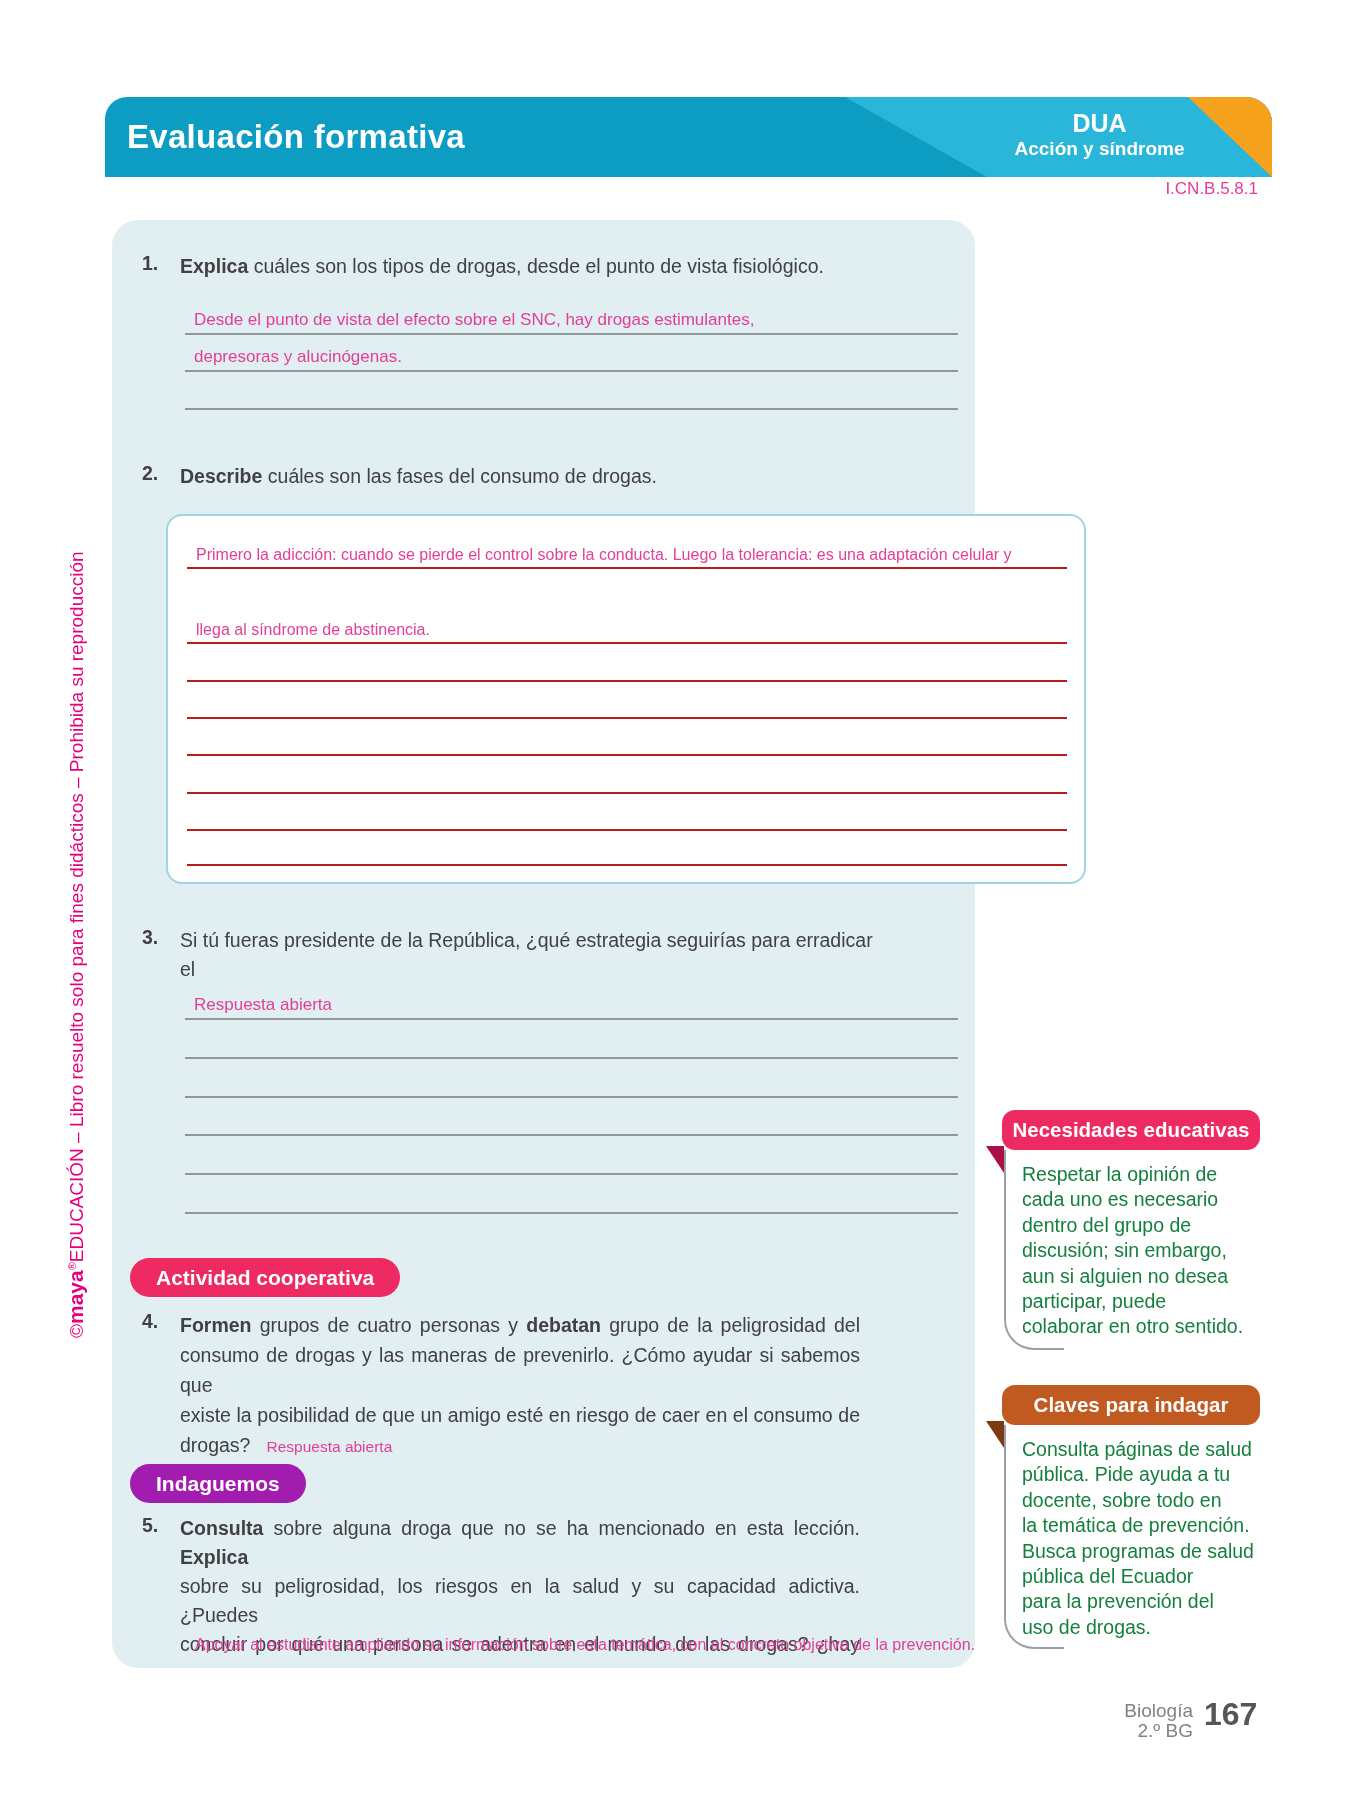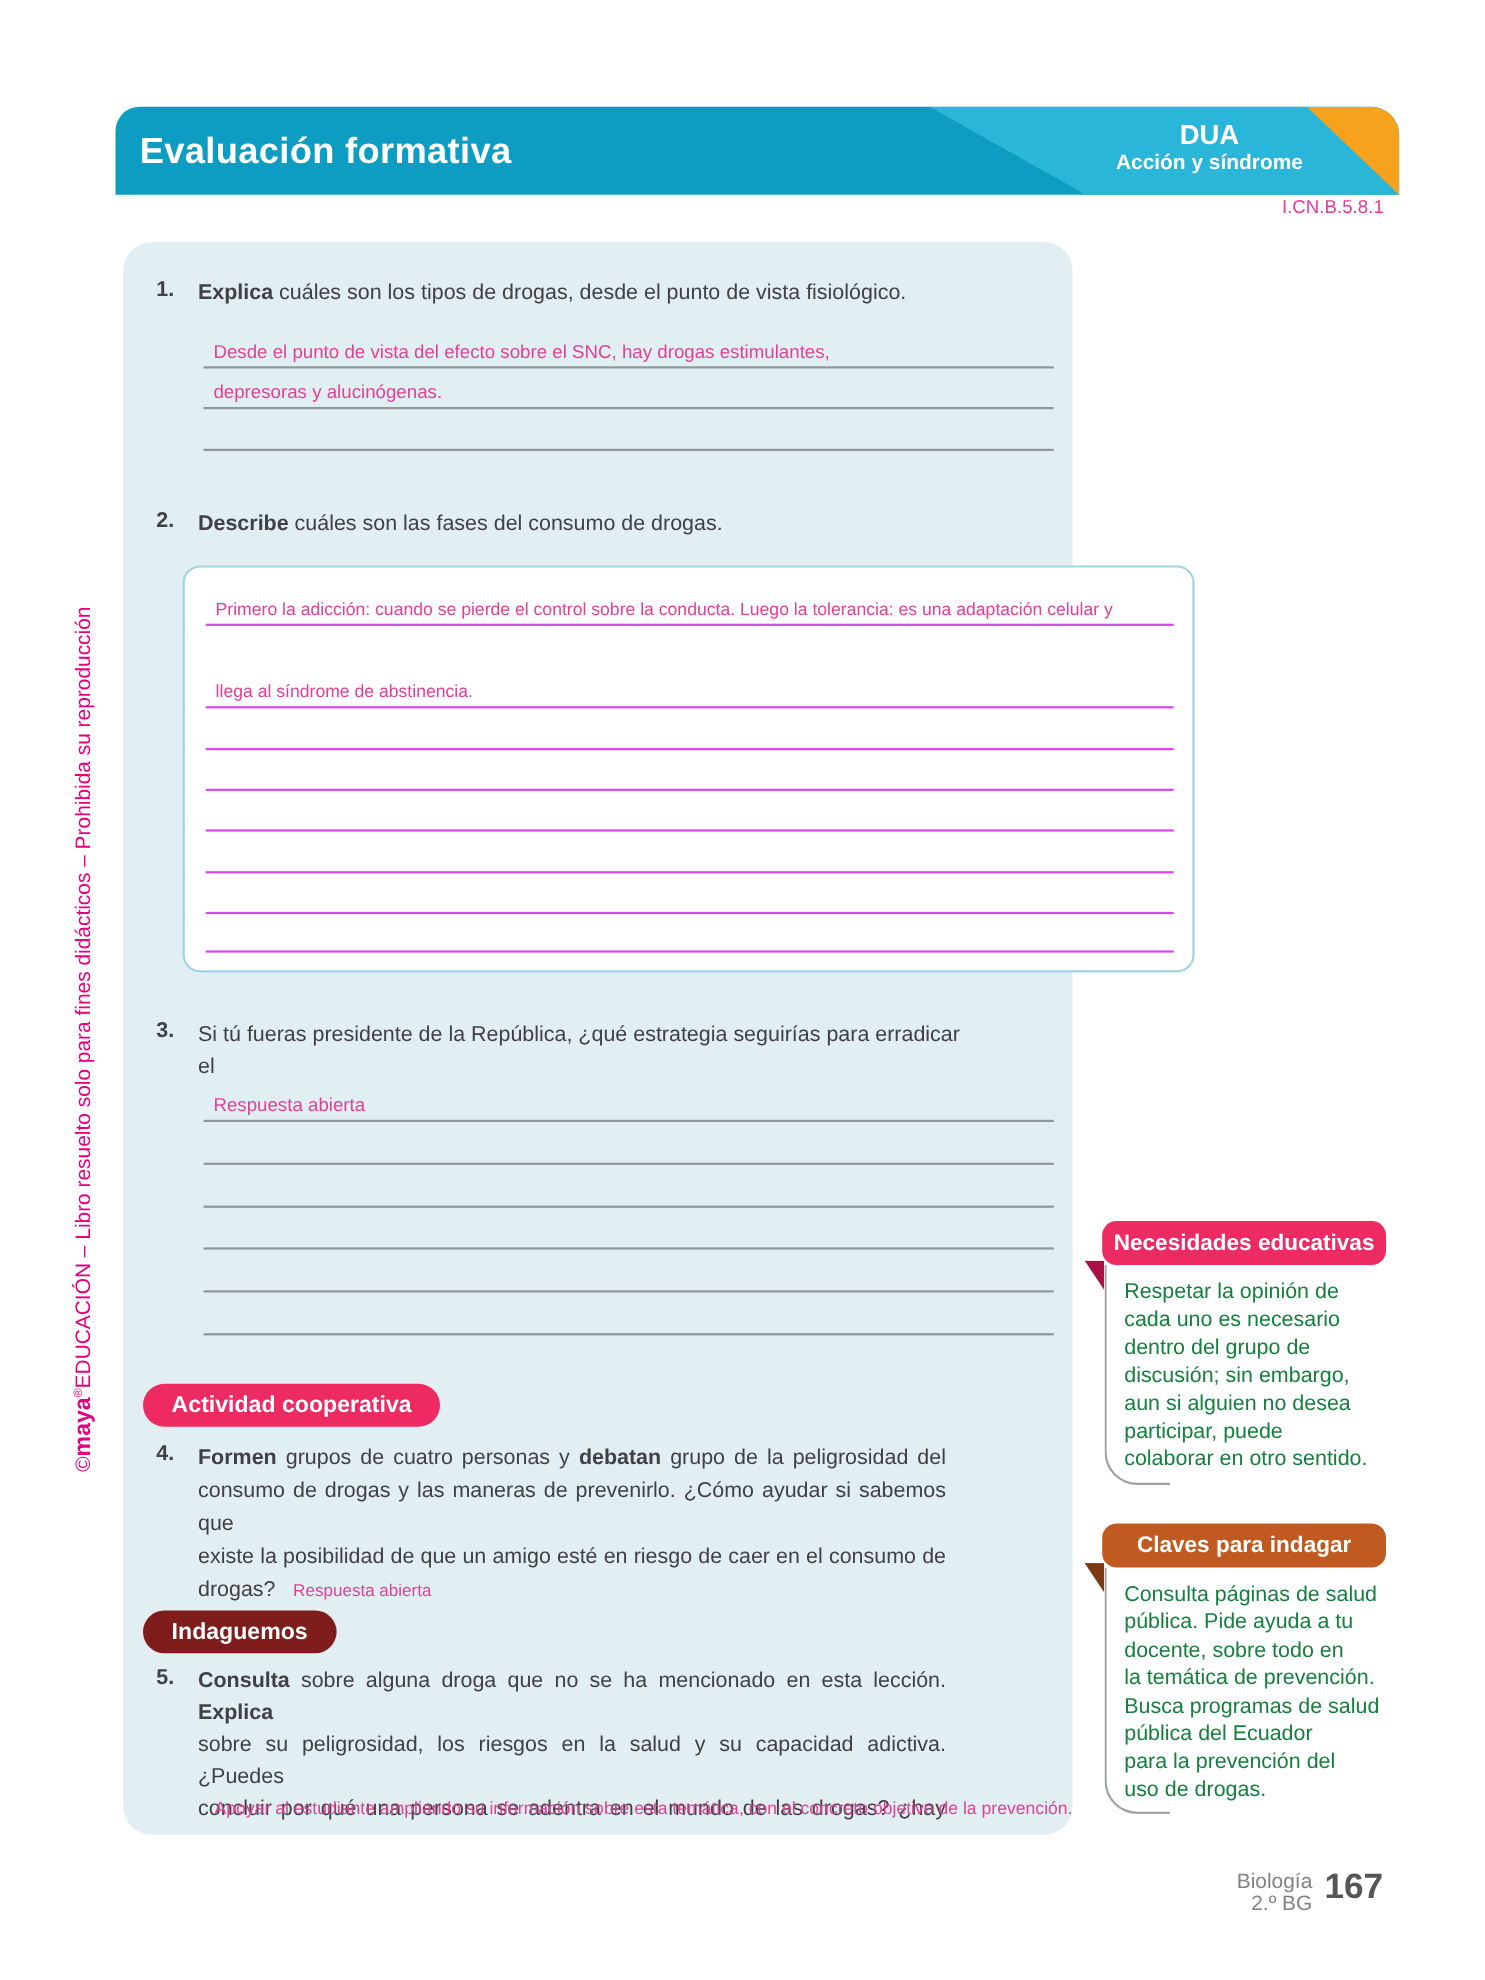--- a/index.html
+++ b/index.html
@@ -34,21 +34,21 @@
   .q-num{position:absolute;font-size:19.5px;font-weight:bold;color:#414042;}
   .q-text{position:absolute;font-size:19.5px;color:#414042;line-height:28.5px;}
   .q-text b{font-weight:bold;}
   .jline{text-align:justify;text-align-last:justify;}
 
   .rule-line{position:absolute;height:37px;border-bottom:2px solid #8e979b;}
   .rule-line .ans{position:absolute;left:9px;bottom:3px;font-size:17px;color:#e23f95;white-space:nowrap;}
 
   .answer-box{position:absolute;left:166px;top:514px;width:920px;height:370px;background:#ffffff;
               border:2.5px solid #9fd4e4;border-radius:16px;box-sizing:border-box;}
-  .box-line{position:absolute;left:19px;width:880px;height:37px;border-bottom:2px solid #d946ef;text-decoration:underline;}
+  .box-line{position:absolute;left:19px;width:880px;height:37px;border-bottom:2px solid #b91c1c;text-decoration:underline;}
   .box-line .ans{position:absolute;left:9px;bottom:3px;font-size:16px;color:#e23f95;white-space:nowrap;}
 
   .pill-badge{position:absolute;height:39px;line-height:39px;padding:0 26px;border-radius:20px;
               color:#ffffff;font-size:21px;font-weight:bold;white-space:nowrap;}
   .pink-note{font-size:15.5px;color:#e23f95;margin-left:16px;white-space:nowrap;}
   .teacher-note{position:absolute;left:195px;top:1636px;font-size:16px;color:#e23f95;white-space:nowrap;}
 
   
   .side-badge{position:absolute;left:1002px;width:258px;height:40px;border-radius:13px;
               display:flex;align-items:center;justify-content:center;
@@ -129,21 +129,21 @@
   <div class="pill-badge" style="left:130px;top:1258px;background:#ee2a62;">Actividad cooperativa</div>
 
   <div class="q-num" style="left:142px;top:1310px;">4.</div>
   <div class="q-text" style="left:180px;top:1310px;width:680px;line-height:30px;">
     <div class="jline"><b>Formen</b><span> grupos de cuatro personas y </span><b>debatan</b><span> grupo de la peligrosidad del</span></div>
     <div class="jline">consumo de drogas y las maneras de prevenirlo. ¿Cómo ayudar si sabemos que</div>
     <div class="jline">existe la posibilidad de que un amigo esté en riesgo de caer en el consumo de</div>
     <div><span>drogas?</span><span class="pink-note">Respuesta abierta</span></div>
   </div>
 
-  <div class="pill-badge" style="left:130px;top:1464px;background:#7f1d1d;">Indaguemos</div>
+  <div class="pill-badge" style="left:130px;top:1464px;background:#a21caf;">Indaguemos</div>
 
   <div class="q-num" style="left:142px;top:1514px;">5.</div>
   <div class="q-text" style="left:180px;top:1514px;width:680px;line-height:29px;">
     <div class="jline"><b>Consulta</b><span> sobre alguna droga que no se ha mencionado en esta lección. </span><b>Explica</b></div>
     <div class="jline">sobre su peligrosidad, los riesgos en la salud y su capacidad adictiva. ¿Puedes</div>
     <div class="jline">concluir por qué una persona se adentra en el mundo de las drogas? ¿hay</div>
   </div>
   <div class="teacher-note">Apoyar al estudiante ampliando su información sobre esta temática, con el concreto objetivo de la prevención.</div>
 
   <div class="side-fold" style="top:1146px;background:#aa0f45;"></div>

